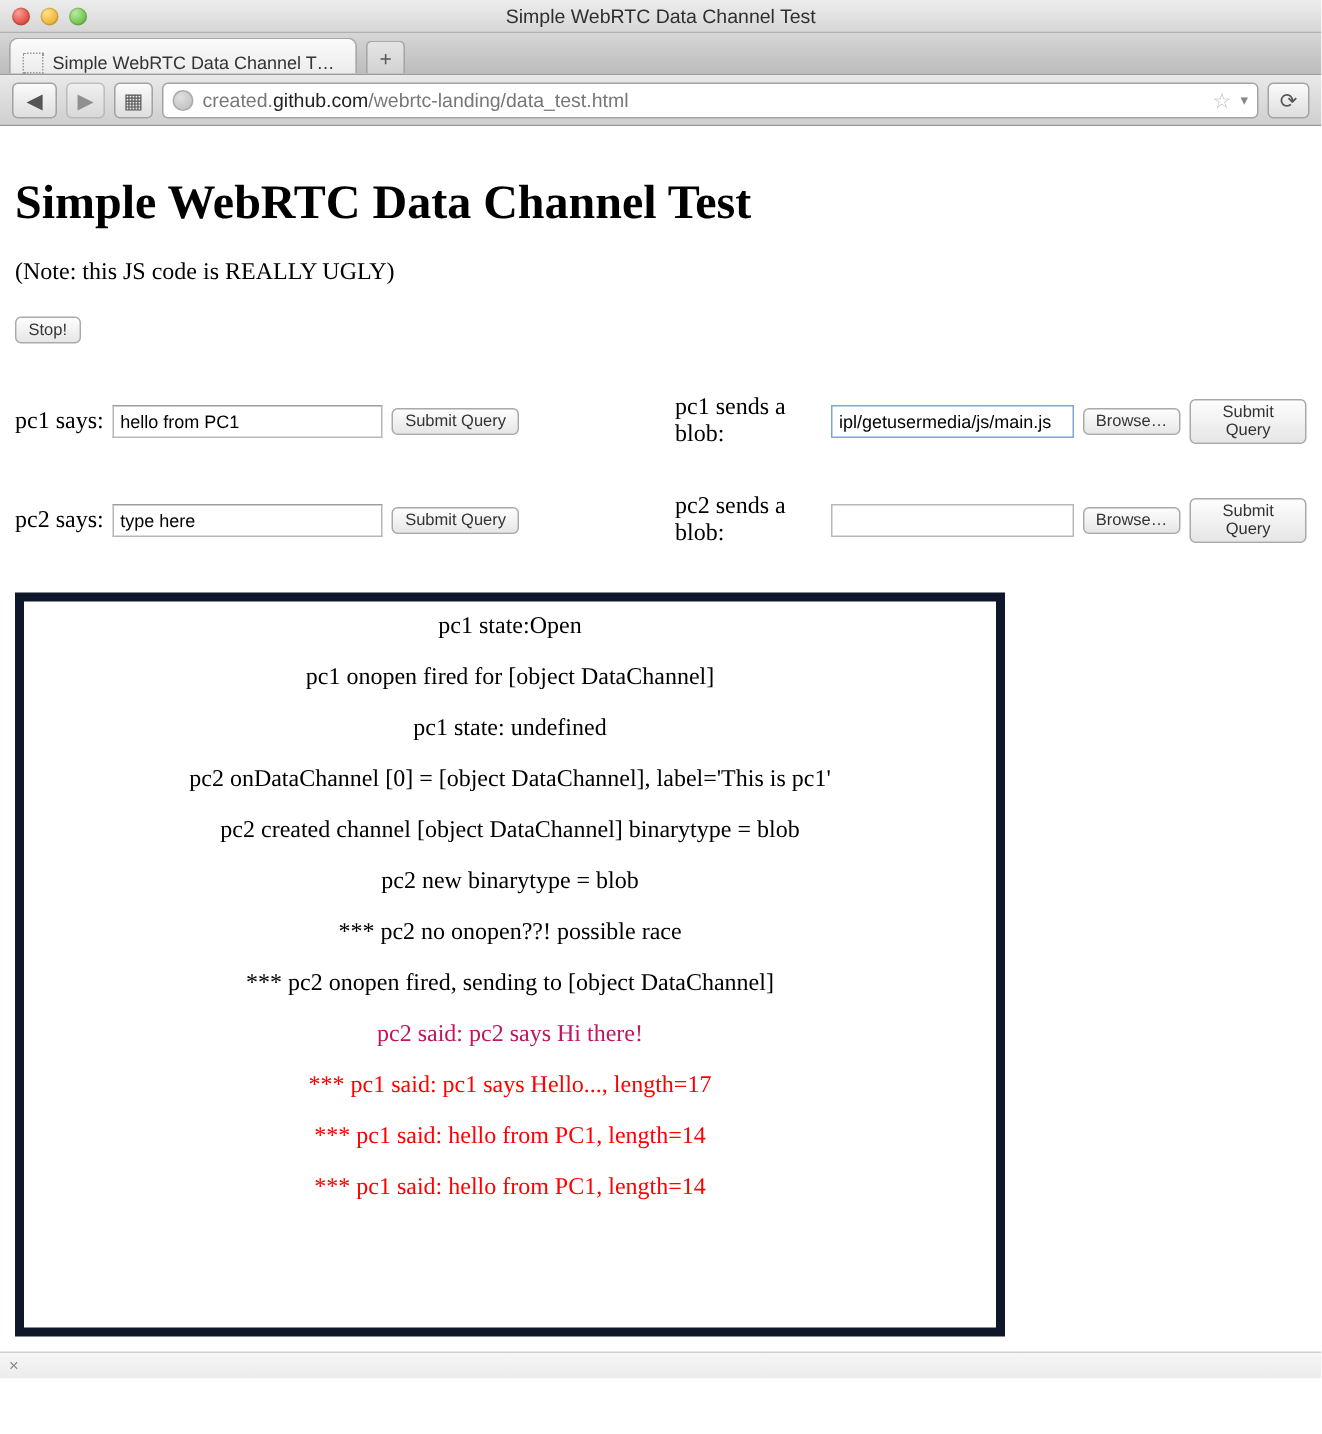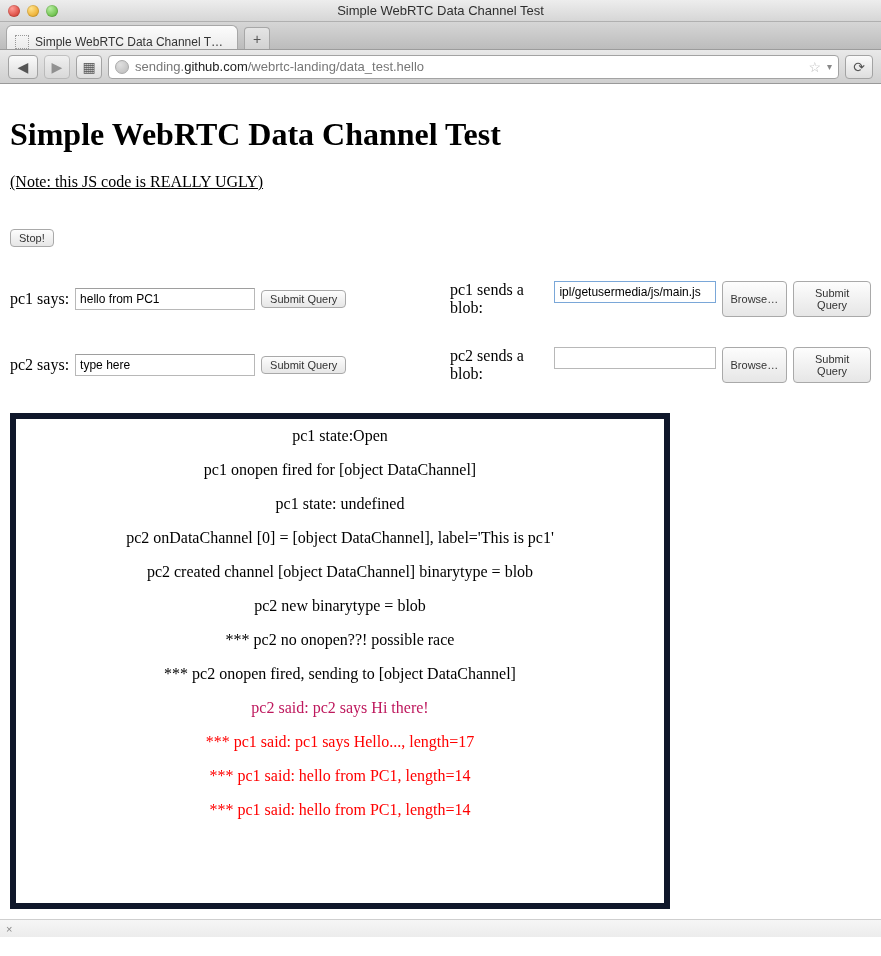--- a/index.html
+++ b/index.html
@@ -107,37 +107,37 @@
     border: 1px solid #a3a3a3; border-radius: 4px;
     display:flex; align-items:center; justify-content:center;
     color:#555; font-size: 14px;
   }
   .page {
     padding: 10px;
     font-family: "Times New Roman", Times, serif;
     color: #000;
   }
   .page h1 { font-size: 32px; font-weight: bold; margin: 22px 0 18px; }
-  .page p.note { font-size: 16px; margin: 20px 0 38px; text-decoration: underline; }
+  .page p.note { font-size: 16px; margin: 20px 0 20px; }
   .ctrlBtn {
     font-family: "Lucida Grande", Arial, sans-serif;
     font-size: 11px;
     padding: 2px 8px;
     background: linear-gradient(#fdfdfd,#e6e6e6);
     border: 1px solid #a9a9a9; border-radius: 4px;
     color:#333;
   }
   .rowwrap { margin-top: 34px; }
   .row {
     display:flex; align-items: center;
     margin-bottom: 30px;
     font-size: 16px;
   }
   .leftcol { display:flex; align-items: center; gap:6px; width: 440px; }
-  .rightcol { display:flex; gap:6px; flex:1; }
+  .rightcol { display:flex; align-items: center; gap:6px; flex:1; }
   .txtinput {
     font-family: Liberation Sans, sans-serif;
     font-size: 12px;
     padding: 3px 4px; height: 22px;
     border: 1px solid #b8b8b8; border-top-color:#9e9e9e;
     background:#fff;
     width: 180px;
   }
   .fileval {
     font-family: Arial, sans-serif;
@@ -202,21 +202,21 @@
     </div>
   <div class="navbtn small" style="opacity:.55">
       <span>▶</span>
     </div>
   <div class="navbtn small">
       <span>▦</span>
     </div>
   <div class="urlbar">
     <span class="globe"></span>
     <span class="urltext">
-      <span>sending.</span><span class="domain">github.com</span><span>/webrtc-landing/data_test.hello</span>
+      <span>created.</span><span class="domain">github.com</span><span>/webrtc-landing/data_test.html</span>
     </span>
     <span class="star">☆</span>
     <span class="drop">▾</span>
   </div>
   <div class="reloadbtn">
       <span>⟳</span>
     </div>
 </div>
 
 <div class="page">

